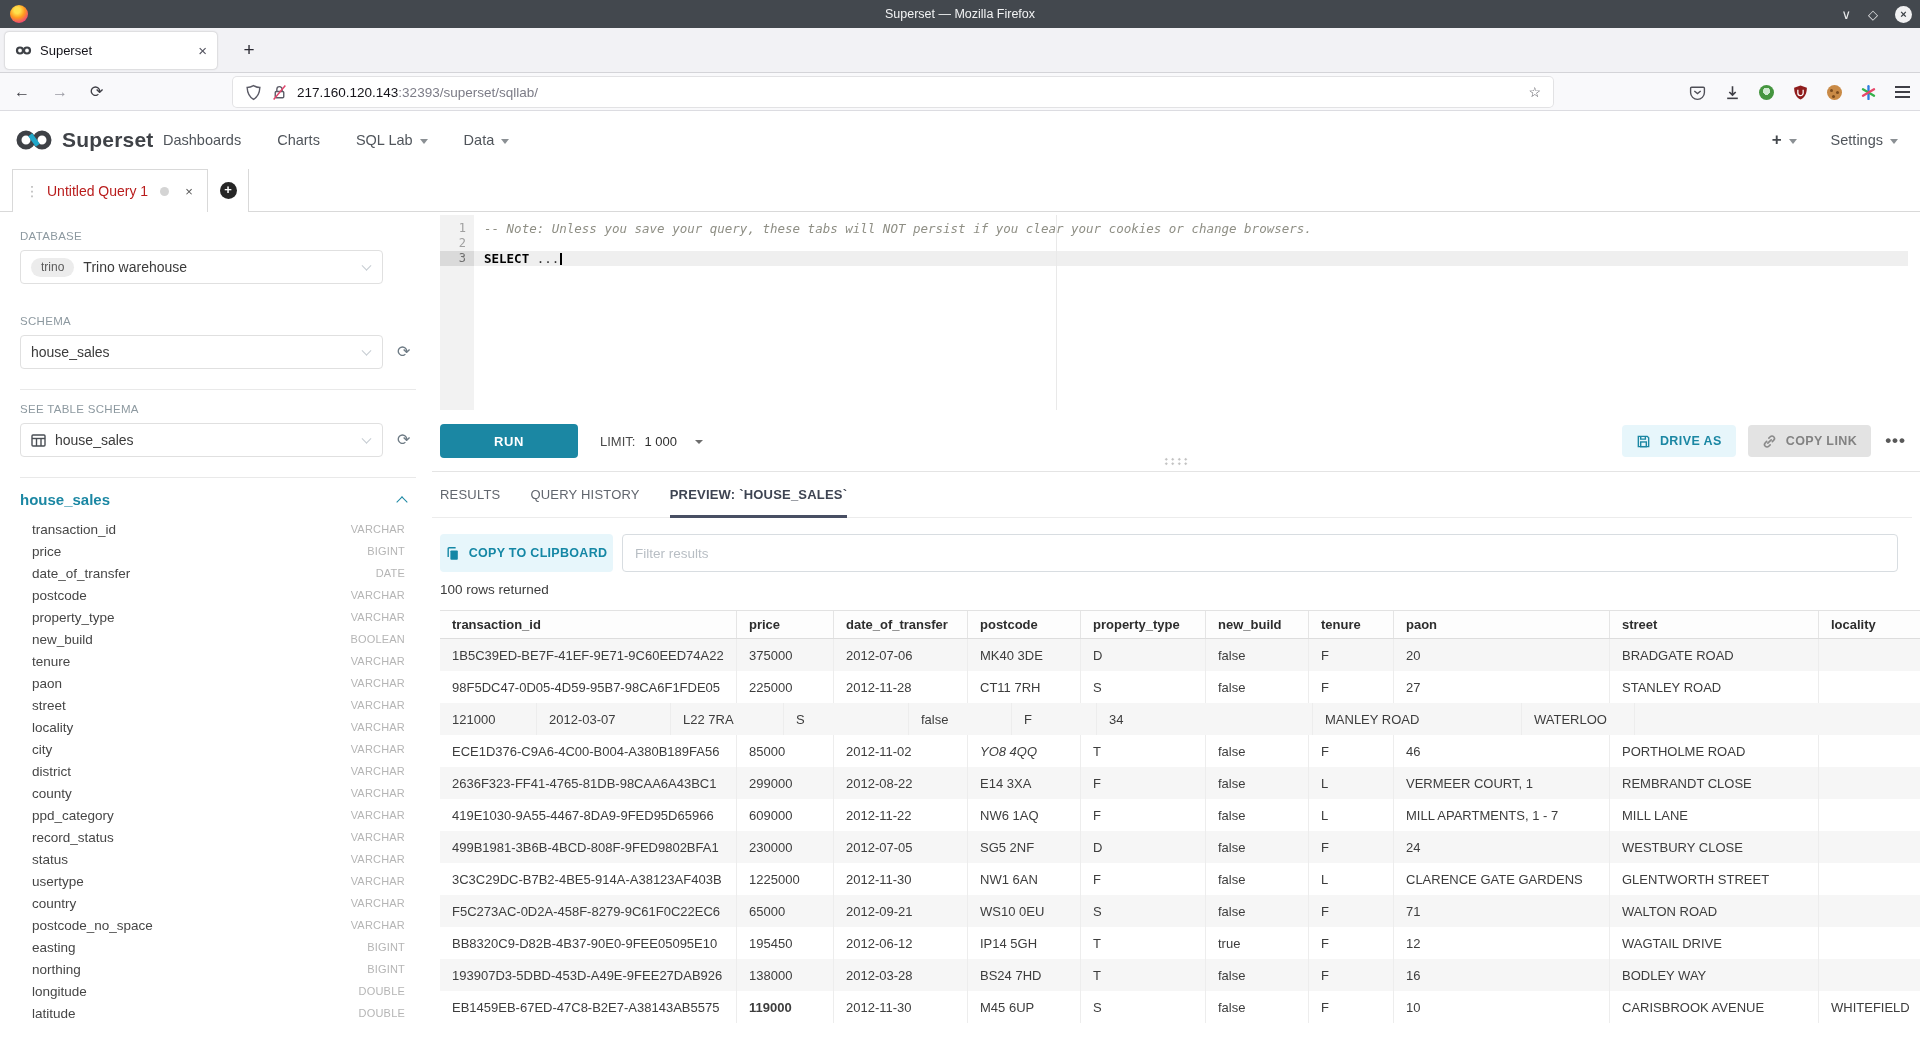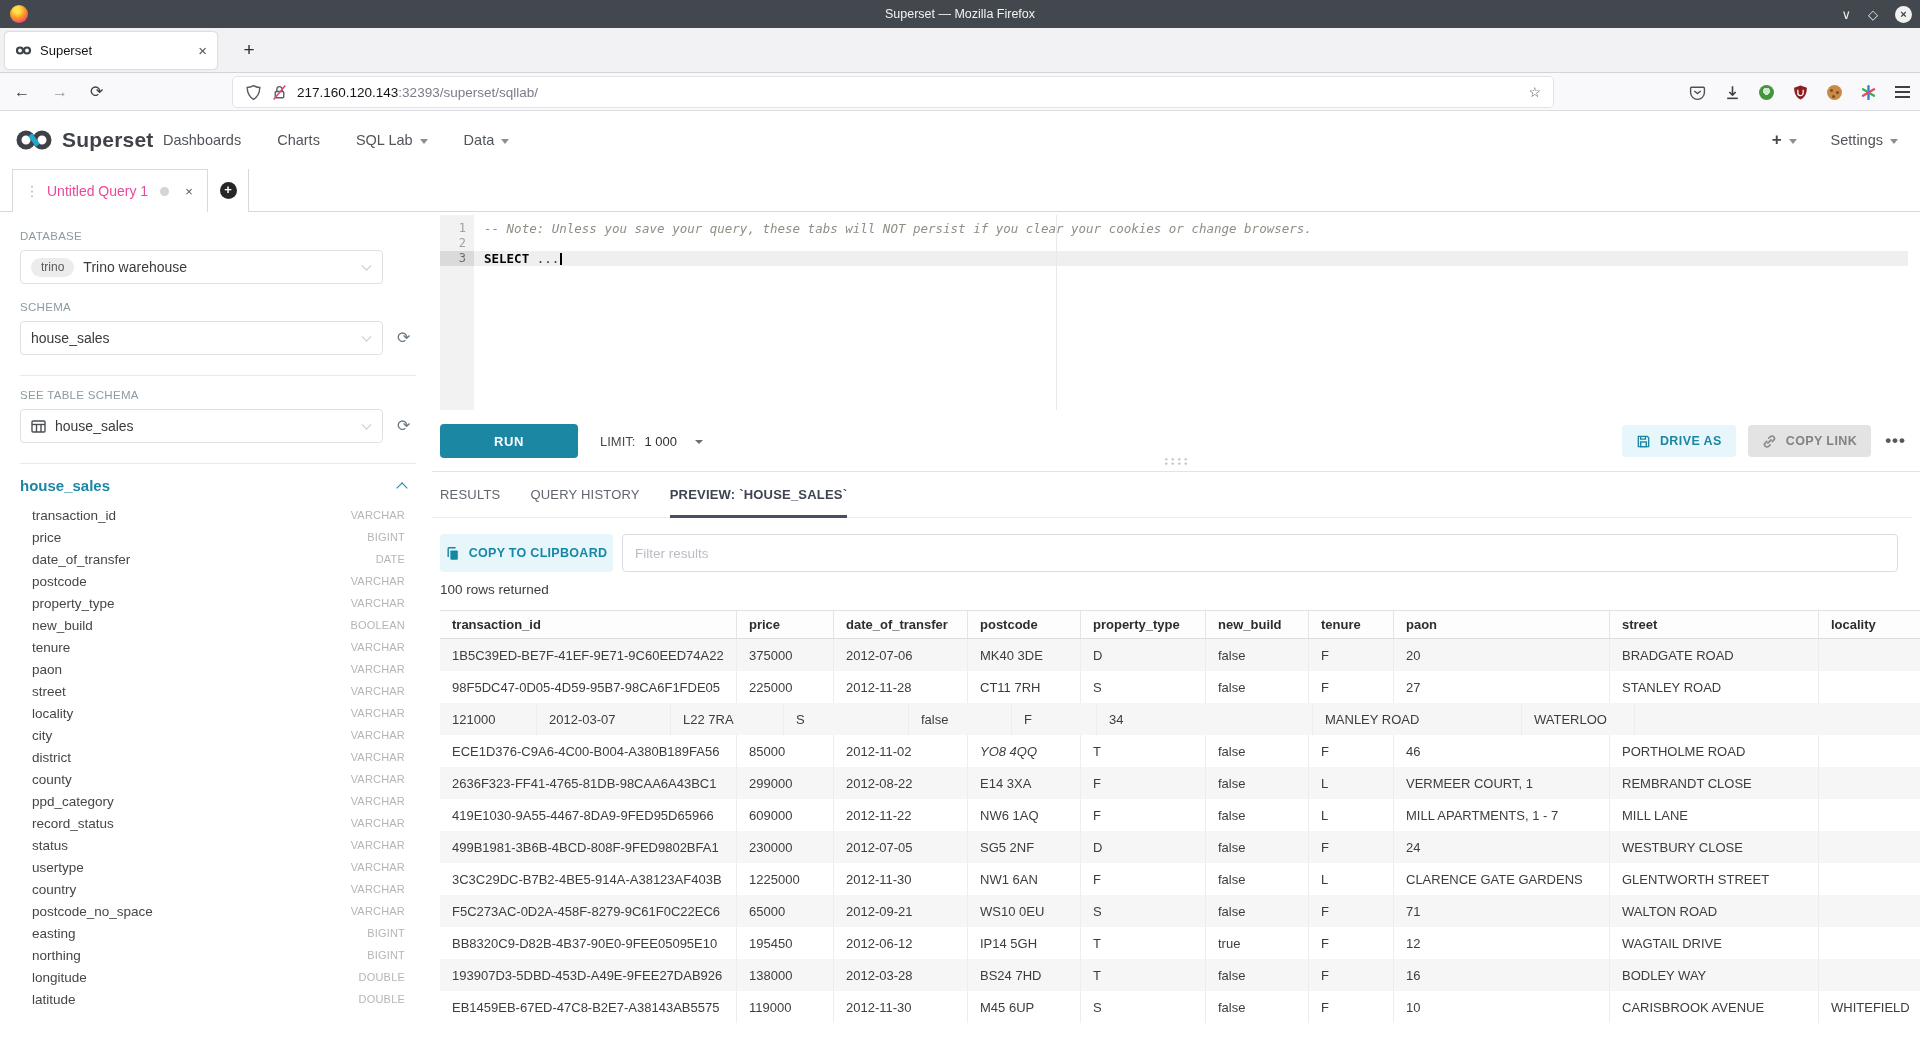--- a/index.html
+++ b/index.html
@@ -50,21 +50,21 @@
   .caret{width:0;height:0;border-left:4.5px solid transparent;border-right:4.5px solid transparent;border-top:5px solid #8b9094;margin-top:2px}
   .snav-right{position:absolute;right:22px;top:0;height:58px;display:flex;align-items:center;gap:34px}
   .snav-plus{font-size:17px;color:#44484d;display:flex;align-items:center;gap:7px;font-weight:bold}
   .snav-settings{font-size:14.5px;color:#50555b;display:flex;align-items:center;gap:7px}
 
   
   .qtabs{position:absolute;left:0;top:169px;width:100%;height:43px;background:#fff;border-bottom:1px solid #d9d9d9}
   .qtab{position:absolute;left:12px;top:0;height:43px;width:196px;background:#fff;border:1px solid #d9d9d9;border-bottom:none;
     display:flex;align-items:center;padding:0 12px;z-index:2}
   .qtab-grip{color:#b3b3b3;font-size:14px;margin-right:9px;letter-spacing:-1px}
-  .qtab-label{font-size:14px;color:#ec4899}
+  .qtab-label{font-size:14px;color:#b91c1c}
   .qtab-dot{width:9px;height:9px;border-radius:50%;background:#d4d4d4;margin-left:12px}
   .qtab-close{margin-left:16px;color:#565656;font-size:13px}
   .qtab-add{position:absolute;left:208px;top:0;height:43px;width:41px;border-right:1px solid #d9d9d9;display:flex;align-items:center;justify-content:center;background:#fff;z-index:2}
   .add-circle{width:17px;height:17px;border-radius:50%;background:#262626;color:#fff;font-size:13px;line-height:16px;text-align:center;font-weight:bold}
 
   
   .sidebar{position:absolute;left:0;top:212px;width:432px;bottom:0;background:#fff;padding:18px 16px 0 20px;overflow:hidden}
   .side-label{font-size:11.5px;color:#8d99a0;letter-spacing:.3px;margin-bottom:8px}
   .select-row{display:flex;align-items:center}
   .select{position:relative;width:363px;height:34px;border:1px solid #e0e0e0;border-radius:4px;background:#fff;display:flex;align-items:center;padding:0 28px 0 10px;gap:9px}
@@ -265,21 +265,21 @@
   <div class="sidebar">
     <div class="side-label">DATABASE</div>
     <div class="select-row">
       <div class="select">
         <span class="pill">trino</span>
         <span class="sel-value">Trino warehouse</span>
         <span class="sel-chev"></span>
       </div>
     </div>
 
-    <div class="side-label" style="margin-top:17px">SCHEMA</div>
+    <div class="side-label" style="margin-top:31px">SCHEMA</div>
     <div class="select-row">
       <div class="select">
         <span class="sel-value">house_sales</span>
         <span class="sel-chev"></span>
       </div>
       <span class="refresh">⟳</span>
     </div>
 
     <div class="side-divider"></div>
 
@@ -605,21 +605,21 @@
             <div class="td" style="width: 113px;">BS24 7HD</div>
             <div class="td" style="width: 125px;">T</div>
             <div class="td" style="width: 103px;">false</div>
             <div class="td" style="width: 85px;">F</div>
             <div class="td" style="width: 216px;">16</div>
             <div class="td" style="width: 209px;">BODLEY WAY</div>
             <div class="td" style="width: 113px;"></div>
           </div>
           <div class="tr">
             <div class="td" style="width: 297px;">EB1459EB-67ED-47C8-B2E7-A38143AB5575</div>
-            <div class="td" style="width: 97px;">119000</div>
+            <div class="td" style="width: 97px; font-weight: bold;">119000</div>
             <div class="td" style="width: 134px;">2012-11-30</div>
             <div class="td" style="width: 113px;">M45 6UP</div>
             <div class="td" style="width: 125px;">S</div>
             <div class="td" style="width: 103px;">false</div>
             <div class="td" style="width: 85px;">F</div>
             <div class="td" style="width: 216px;">10</div>
             <div class="td" style="width: 209px;">CARISBROOK AVENUE</div>
             <div class="td" style="width: 113px;">WHITEFIELD</div>
           </div>
         </div>

